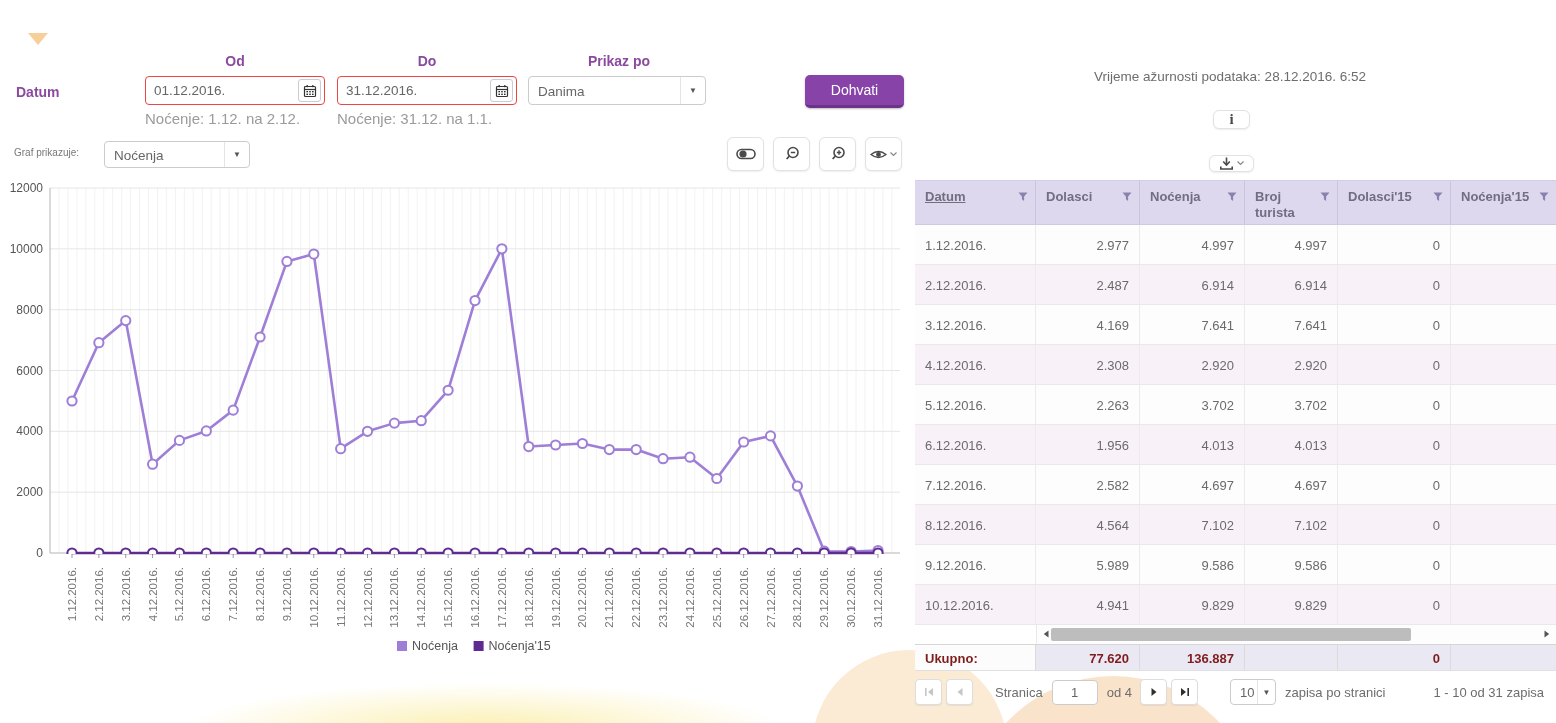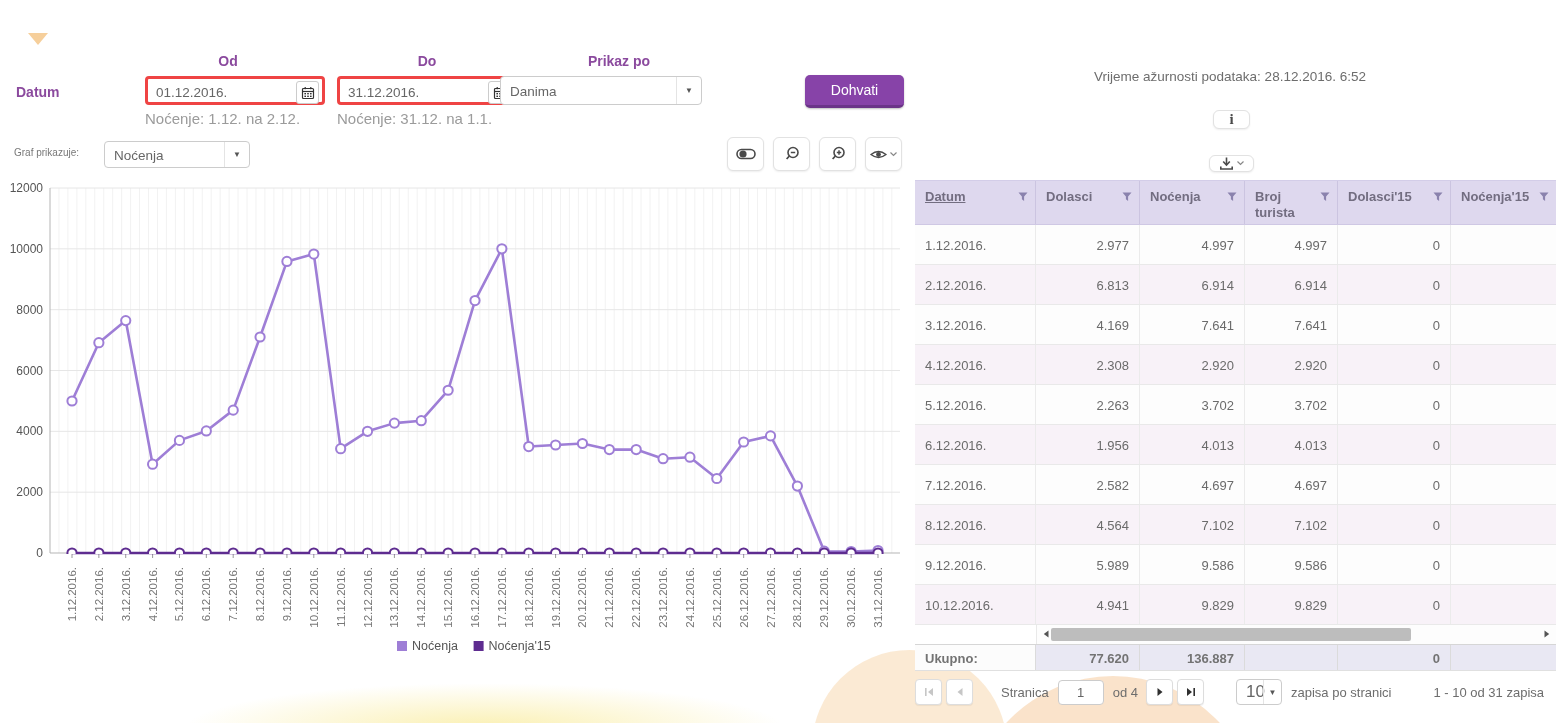--- a/index.html
+++ b/index.html
@@ -17,36 +17,36 @@
 
   
   .topbar { position:absolute; left:8px; top:5px; right:8px; height:28px;
     background:#fae5bb; border:1px solid #f2cd8e; border-radius:5px;
     line-height:26px; padding-left:13px; font-size:13.5px; font-weight:bold; color:#3f3f3f; }
   .topbar-tri { position:absolute; left:28px; top:33px; width:0; height:0;
     border-left:10px solid transparent; border-right:10px solid transparent; border-top:12px solid #f6cf9b; }
 
   
   .flabel { position:absolute; font-size:14px; font-weight:bold; color:#8b4a9e; }
-  .l-od     { left:138px; top:53px; width:180px; text-align:center; }
+  .l-od     { left:145px; top:53px; width:180px; text-align:center; }
   .l-do     { left:337px; top:53px; width:180px; text-align:center; }
   .l-prikaz { left:530px; top:53px; width:178px; text-align:center; }
   .l-datum  { left:16px;  top:84px; }
 
   .dateinput { position:absolute; top:76px; width:180px; height:29px;
-    border:3px solid #ef4444; border-radius:4px; background:#fff; }
+    border:1px solid #ef4444; border-radius:4px; background:#fff; }
   .d1 { left:145px; } .d2 { left:337px; }
   .dateinput input { position:absolute; left:8px; top:1px; width:138px; height:25px;
     border:none; outline:none; background:transparent; font-family:inherit; font-size:13.5px; color:#666; }
   .calbtn { position:absolute; right:3px; top:2px; width:23px; height:23px;
     border:1px solid #ccc; border-radius:3px; background:#fff;
     display:flex; align-items:center; justify-content:center; cursor:pointer; }
 
   .selectbox { position:absolute; border:1px solid #ccc; border-radius:4px; background:#fff; }
-  .sel-prikaz { left:500px; top:76px; width:202px; height:29px; }
+  .sel-prikaz { left:528px; top:76px; width:178px; height:29px; }
   .sel-graf   { left:104px; top:141px; width:146px; height:27px; }
   .sval { position:absolute; left:9px; top:50%; transform:translateY(-50%); font-size:13.5px; color:#666; }
   .sarrow { position:absolute; right:0; top:0; bottom:0; width:25px; border-left:1px solid #e4e4e4;
     display:flex; align-items:center; justify-content:center; font-size:8px; color:#555; }
 
   .dohvati { position:absolute; left:805px; top:75px; width:99px; height:33px;
     background:#8743a8; color:#fff; font-family:inherit; font-size:14px;
     border:none; border-bottom:3px solid #6b3488; border-radius:5px;
     box-shadow:0 1px 2px rgba(0,0,0,.25); cursor:pointer; }
 
@@ -86,37 +86,37 @@
 
   .tbl-scroll { position:relative; margin-left:121px; height:19px; background:#fdfdfd;
     border-left:1px solid #e9e9e9; }
   .sc-arrow { position:absolute; top:3px; width:12px; height:12px; display:flex;
     align-items:center; justify-content:center; cursor:pointer; }
   .sc-arrow.left { left:3px; } .sc-arrow.right { right:3px; }
   .sc-thumb { position:absolute; left:14px; top:3px; width:360px; height:13px;
     background:#bdbdbd; border-radius:2px; cursor:pointer; }
 
   #tbl-total { display:flex; height:27px; border-top:1px solid #d6d6d6; border-bottom:1px solid #e0e0e0; }
-  .tt { padding:6px 10px 0 10px; font-size:13px; font-weight:bold; color:#737373;
+  .tt { padding:6px 10px 0 10px; font-size:13px; font-weight:bold; color:#7f1d1d;
     border-right:1px solid #dbdbdb; background:#e9e8f3; }
   .tt.label { background:#fcfcfc; }
 
   
   .pager { position:absolute; left:915px; top:677px; width:641px; height:30px;
     display:flex; align-items:center; font-size:13px; color:#6d6d6d; }
   .pgbtn { width:27px; height:26px; border:1px solid #ddd; border-radius:4px; background:#fff;
     display:flex; align-items:center; justify-content:center; margin-right:4px;
     box-shadow:0 1px 1px rgba(0,0,0,.06); cursor:pointer; color:#2f2f2f; }
   .pgbtn.disabled { color:#c6c6c6; cursor:default; }
   .pg-sep { width:8px; }
   .pg-input { width:46px; height:25px; border:1px solid #ccc; border-radius:4px; background:#fff;
     text-align:center; color:#666; font-family:inherit; font-size:13px; margin:0 9px; outline:none; }
   .size-select { position:relative; width:46px; height:26px; border:1px solid #ccc; border-radius:4px;
     background:#fff; margin:0 9px 0 28px; }
-  .size-select .sval { font-size:17px;text-align:center; }
+  .size-select .sval { font-size:13px;text-align:center; }
   .size-select .sarrow { width:18px; }
   .range { margin-left:auto; padding-right:12px; }
 </style>
 </head>
 <body>
 
 <div id="app">
   <div class="blob b1"></div>
   <div class="blob b2"></div>
   <div class="blob b3"></div>
@@ -509,21 +509,21 @@
         <div class="tr">
           <div class="td c0">1.12.2016.</div>
           <div class="td c1 num">2.977</div>
           <div class="td c2 num">4.997</div>
           <div class="td c3 num">4.997</div>
           <div class="td c4 num">0</div>
           <div class="td c5 num"></div>
         </div>
         <div class="tr alt">
           <div class="td c0">2.12.2016.</div>
-          <div class="td c1 num">6.813</div>
+          <div class="td c1 num">2.487</div>
           <div class="td c2 num">6.914</div>
           <div class="td c3 num">6.914</div>
           <div class="td c4 num">0</div>
           <div class="td c5 num"></div>
         </div>
         <div class="tr">
           <div class="td c0">3.12.2016.</div>
           <div class="td c1 num">4.169</div>
           <div class="td c2 num">7.641</div>
           <div class="td c3 num">7.641</div>
@@ -615,21 +615,21 @@
       <svg width="10" height="10" viewBox="0 0 10 10">
           <rect x="1" y="1" width="1.6" height="8" fill="currentColor"></rect>
           <path d="M9 1 L4 5 L9 9 Z" fill="currentColor"></path>
         </svg>
     </div>
     <div class="pgbtn disabled">
       <svg width="10" height="10" viewBox="0 0 10 10">
           <path d="M7.5 1 L2.5 5 L7.5 9 Z" fill="currentColor"></path>
         </svg>
     </div>
-    <span style="margin-left:24px;">Stranica</span>
+    <span style="margin-left:18px;">Stranica</span>
     <input class="pg-input" value="1" style="">
     <span>od 4</span>
     <span class="pg-sep"></span>
     <div class="pgbtn">
       <svg width="10" height="10" viewBox="0 0 10 10">
           <path d="M2.5 1 L7.5 5 L2.5 9 Z" fill="currentColor"></path>
         </svg>
     </div>
     <div class="pgbtn">
       <svg width="10" height="10" viewBox="0 0 10 10">

